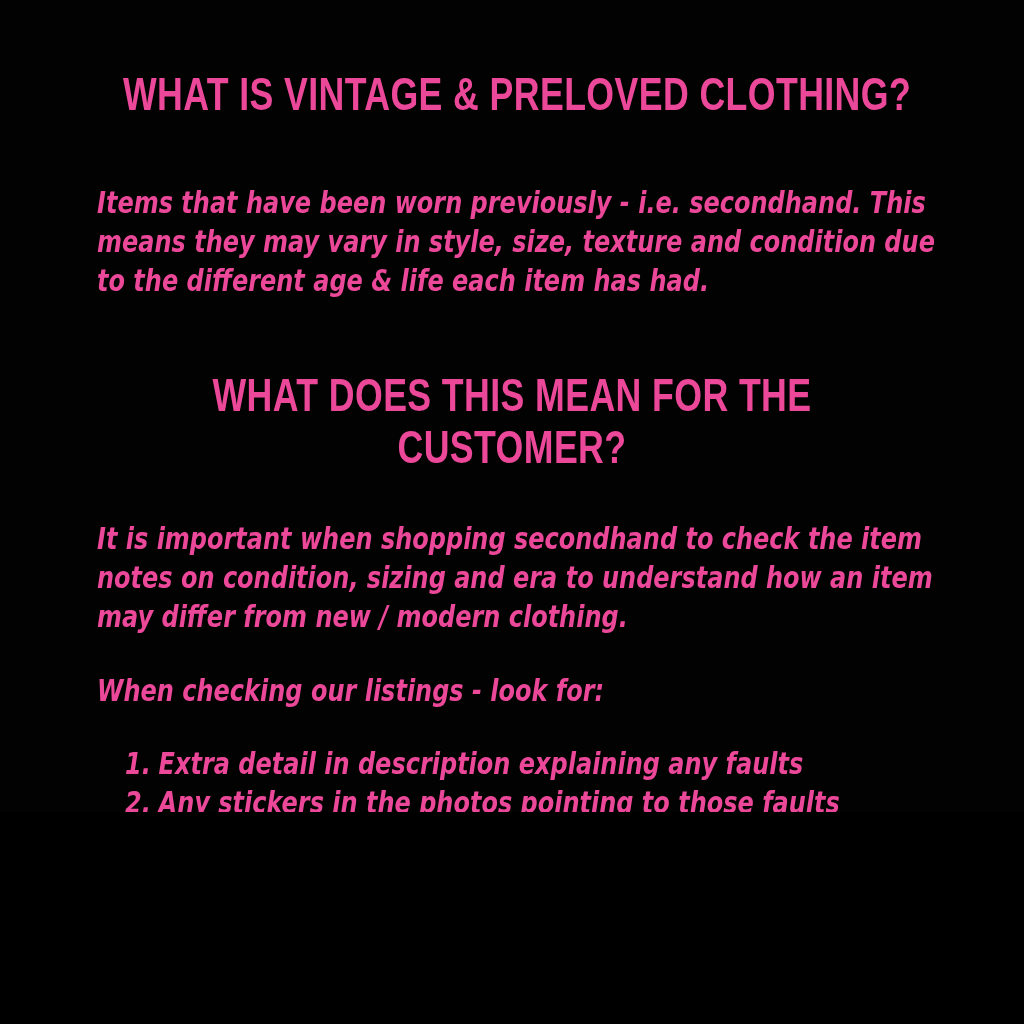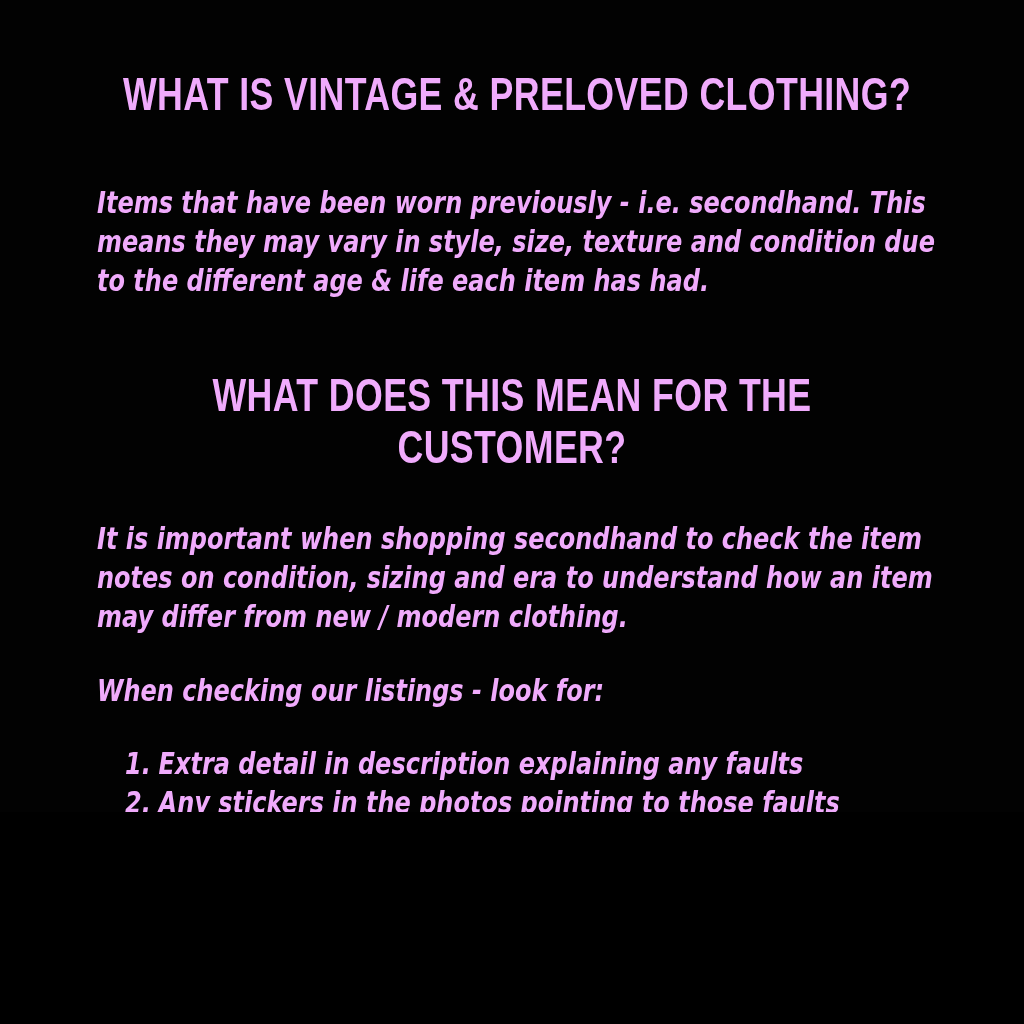--- a/index.html
+++ b/index.html
@@ -5,21 +5,21 @@
   html, body {
     margin: 0;
     padding: 0;
     background: #000000;
   }
   .page {
     position: relative;
     width: 1024px;
     height: 812px;
     background: #020202;
-    color: #f0abfc;
+    color: #ec4899;
     overflow: hidden;
     font-family: "DejaVu Sans", sans-serif;
     text-decoration: underline;
   }
   
   .heading {
     position: absolute;
     left: 0;
     right: 0;
     text-align: center;

